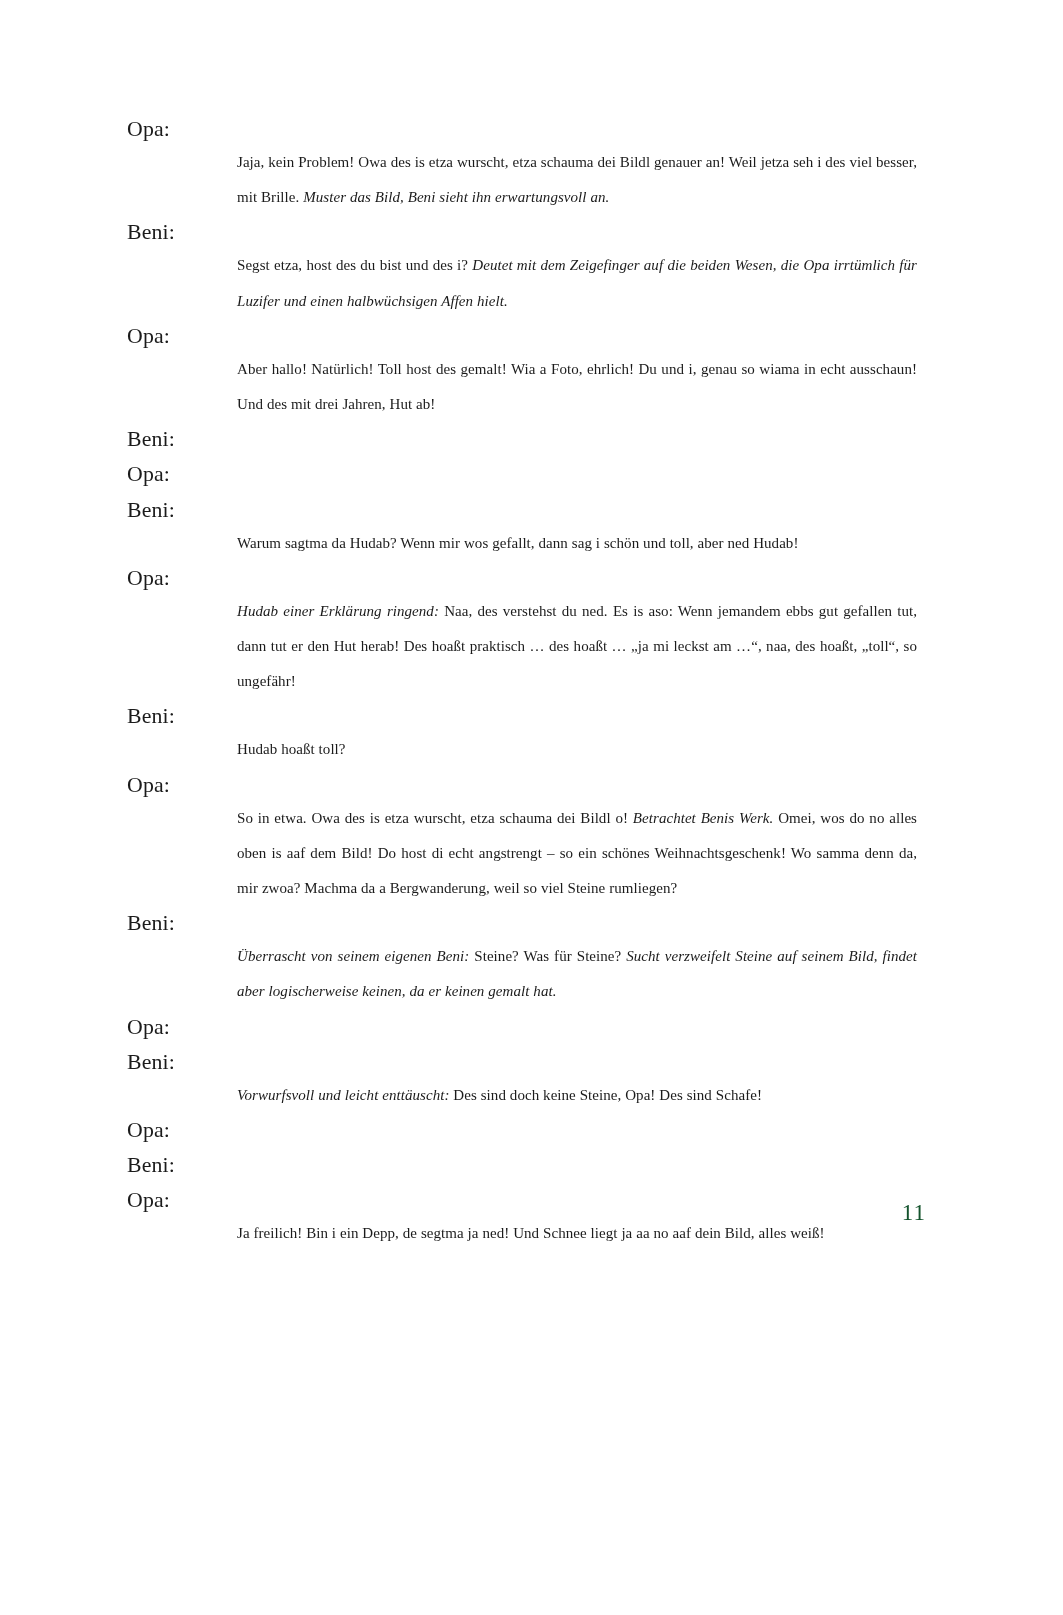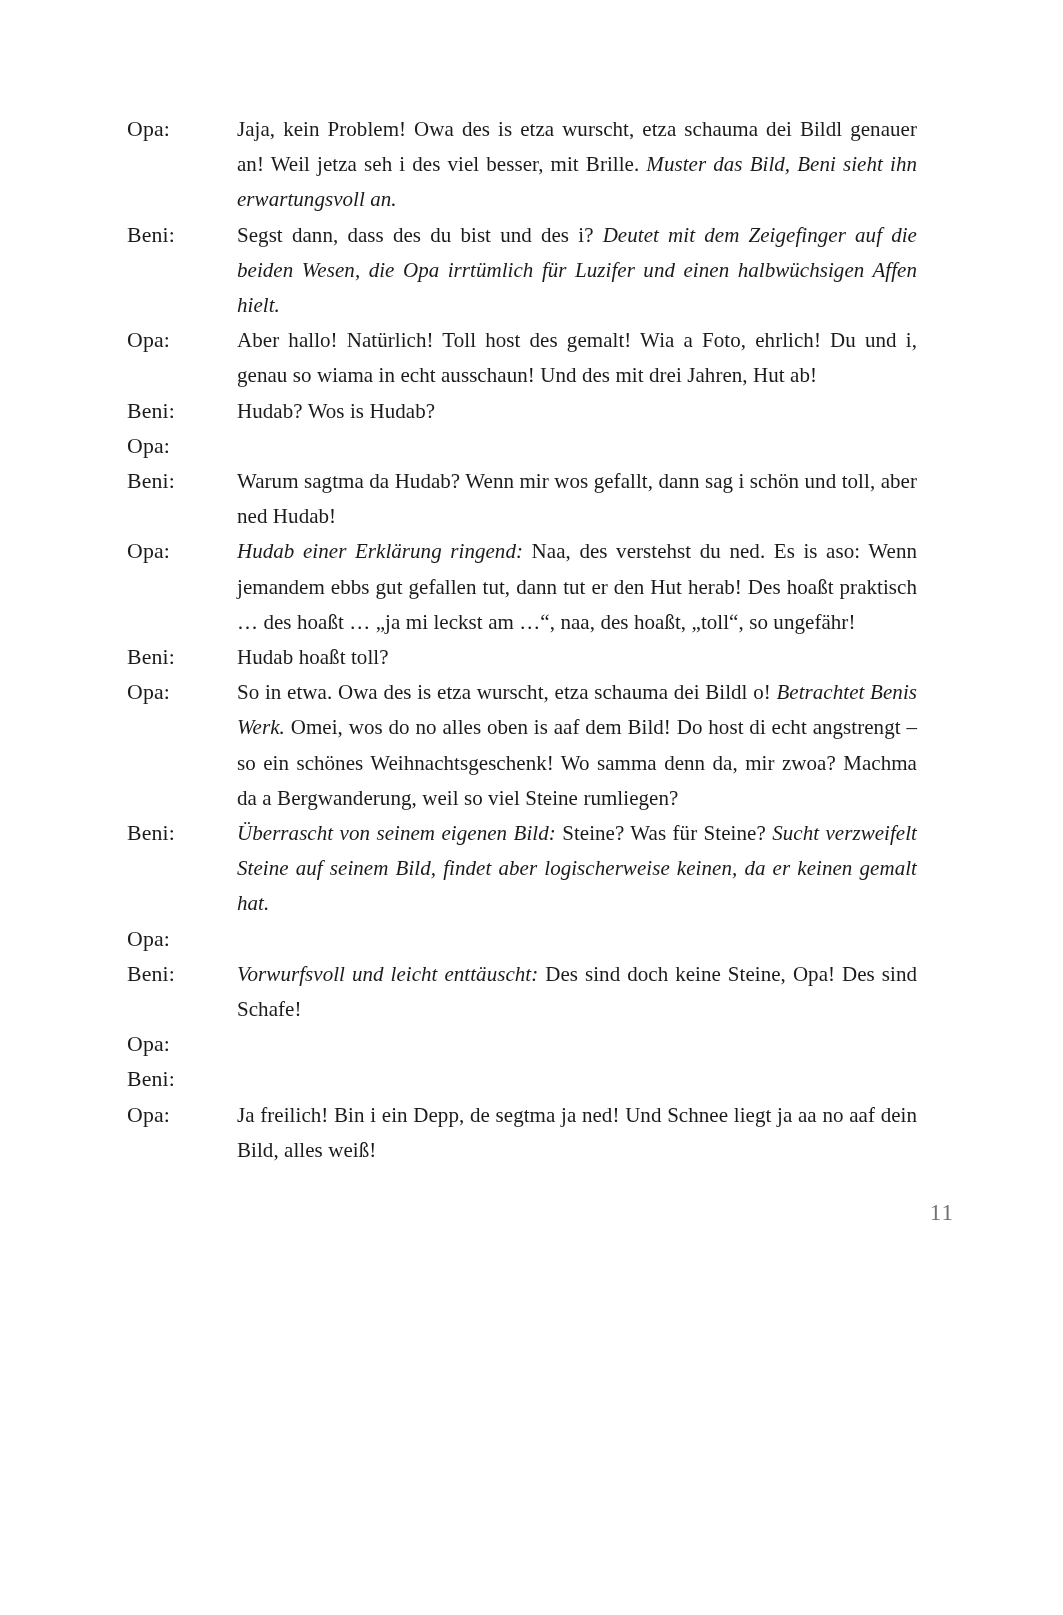--- a/index.html
+++ b/index.html
@@ -39,60 +39,60 @@
     font-size: 21.8px;
     line-height: 35.2px;
     white-space: nowrap;
     letter-spacing: 0.15px;
   }
   .speech {
     flex: 1 1 auto;
     text-align: justify;
     text-justify: inter-word;
     hyphens: manual;
-    font-size: 21px;
+    font-size: 15px;
     line-height: 35.2px;
     letter-spacing: 0.05px;
     word-spacing: 0.1px;
+    margin-top: 33px;
   }
   .speech em {
     font-style: italic;
   }
   .page-number {
     position: absolute;
-    right: 109px;
+    right: 137px;
     bottom: 96px;
     font-size: 23px;
     line-height: 1;
-    color: #737373;
+    color: #14532d;
     letter-spacing: 1px;
     font-family: Liberation Serif, serif;
   }
 </style>
 </head>
 <body>
 
 <div class="page">
 
   <div class="text-block" id="dialogue-list">
       <div class="dialogue-line">
         <div class="speaker">Opa:</div>
         <div class="speech"><span>Jaja, kein Problem! Owa des is etza wurscht, etza schauma dei Bildl genauer an! Weil jetza seh i des viel besser, mit Brille. </span><em>Muster das Bild, Beni sieht ihn erwartungsvoll an.</em></div>
       </div>
       <div class="dialogue-line">
         <div class="speaker">Beni:</div>
-        <div class="speech"><span>Segst dann, dass des du bist und des i? </span><em>Deutet mit dem Zeigefinger auf die beiden Wesen, die Opa irrtümlich für Luzifer und einen halbwüchsigen Affen hielt.</em></div>
+        <div class="speech"><span>Segst etza, host des du bist und des i? </span><em>Deutet mit dem Zeigefinger auf die beiden Wesen, die Opa irrtümlich für Luzifer und einen halbwüchsigen Affen hielt.</em></div>
       </div>
       <div class="dialogue-line">
         <div class="speaker">Opa:</div>
         <div class="speech"><span>Aber hallo! Natürlich! Toll host des gemalt! Wia a Foto, ehrlich! Du und i, genau so wiama in echt ausschaun! Und des mit drei Jahren, Hut ab!</span></div>
       </div>
       <div class="dialogue-line">
         <div class="speaker">Beni:</div>
-        <div class="speech"><span>Hudab? Wos is Hudab?</span></div>
       </div>
       <div class="dialogue-line">
         <div class="speaker">Opa:</div>
       </div>
       <div class="dialogue-line">
         <div class="speaker">Beni:</div>
         <div class="speech"><span>Warum sagtma da Hudab? Wenn mir wos gefallt, dann sag i schön und toll, aber ned Hudab!</span></div>
       </div>
       <div class="dialogue-line">
         <div class="speaker">Opa:</div>
@@ -101,21 +101,21 @@
       <div class="dialogue-line">
         <div class="speaker">Beni:</div>
         <div class="speech"><span>Hudab hoaßt toll?</span></div>
       </div>
       <div class="dialogue-line">
         <div class="speaker">Opa:</div>
         <div class="speech"><span>So in etwa. Owa des is etza wurscht, etza schauma dei Bildl o! </span><em>Betrachtet Benis Werk.</em><span> Omei, wos do no alles oben is aaf dem Bild! Do host di echt angstrengt – so ein schönes Weihnachtsgeschenk! Wo samma denn da, mir zwoa? Machma da a Bergwanderung, weil so viel Steine rumliegen?</span></div>
       </div>
       <div class="dialogue-line">
         <div class="speaker">Beni:</div>
-        <div class="speech"><em>Überrascht von seinem eigenen Bild:</em><span> Steine? Was für Steine? </span><em>Sucht verzweifelt Steine auf seinem Bild, findet aber logischerweise keinen, da er keinen gemalt hat.</em></div>
+        <div class="speech"><em>Überrascht von seinem eigenen Beni:</em><span> Steine? Was für Steine? </span><em>Sucht verzweifelt Steine auf seinem Bild, findet aber logischerweise keinen, da er keinen gemalt hat.</em></div>
       </div>
       <div class="dialogue-line">
         <div class="speaker">Opa:</div>
       </div>
       <div class="dialogue-line">
         <div class="speaker">Beni:</div>
         <div class="speech"><em>Vorwurfsvoll und leicht enttäuscht:</em><span> Des sind doch keine Steine, Opa! Des sind Schafe!</span></div>
       </div>
       <div class="dialogue-line">
         <div class="speaker">Opa:</div>

